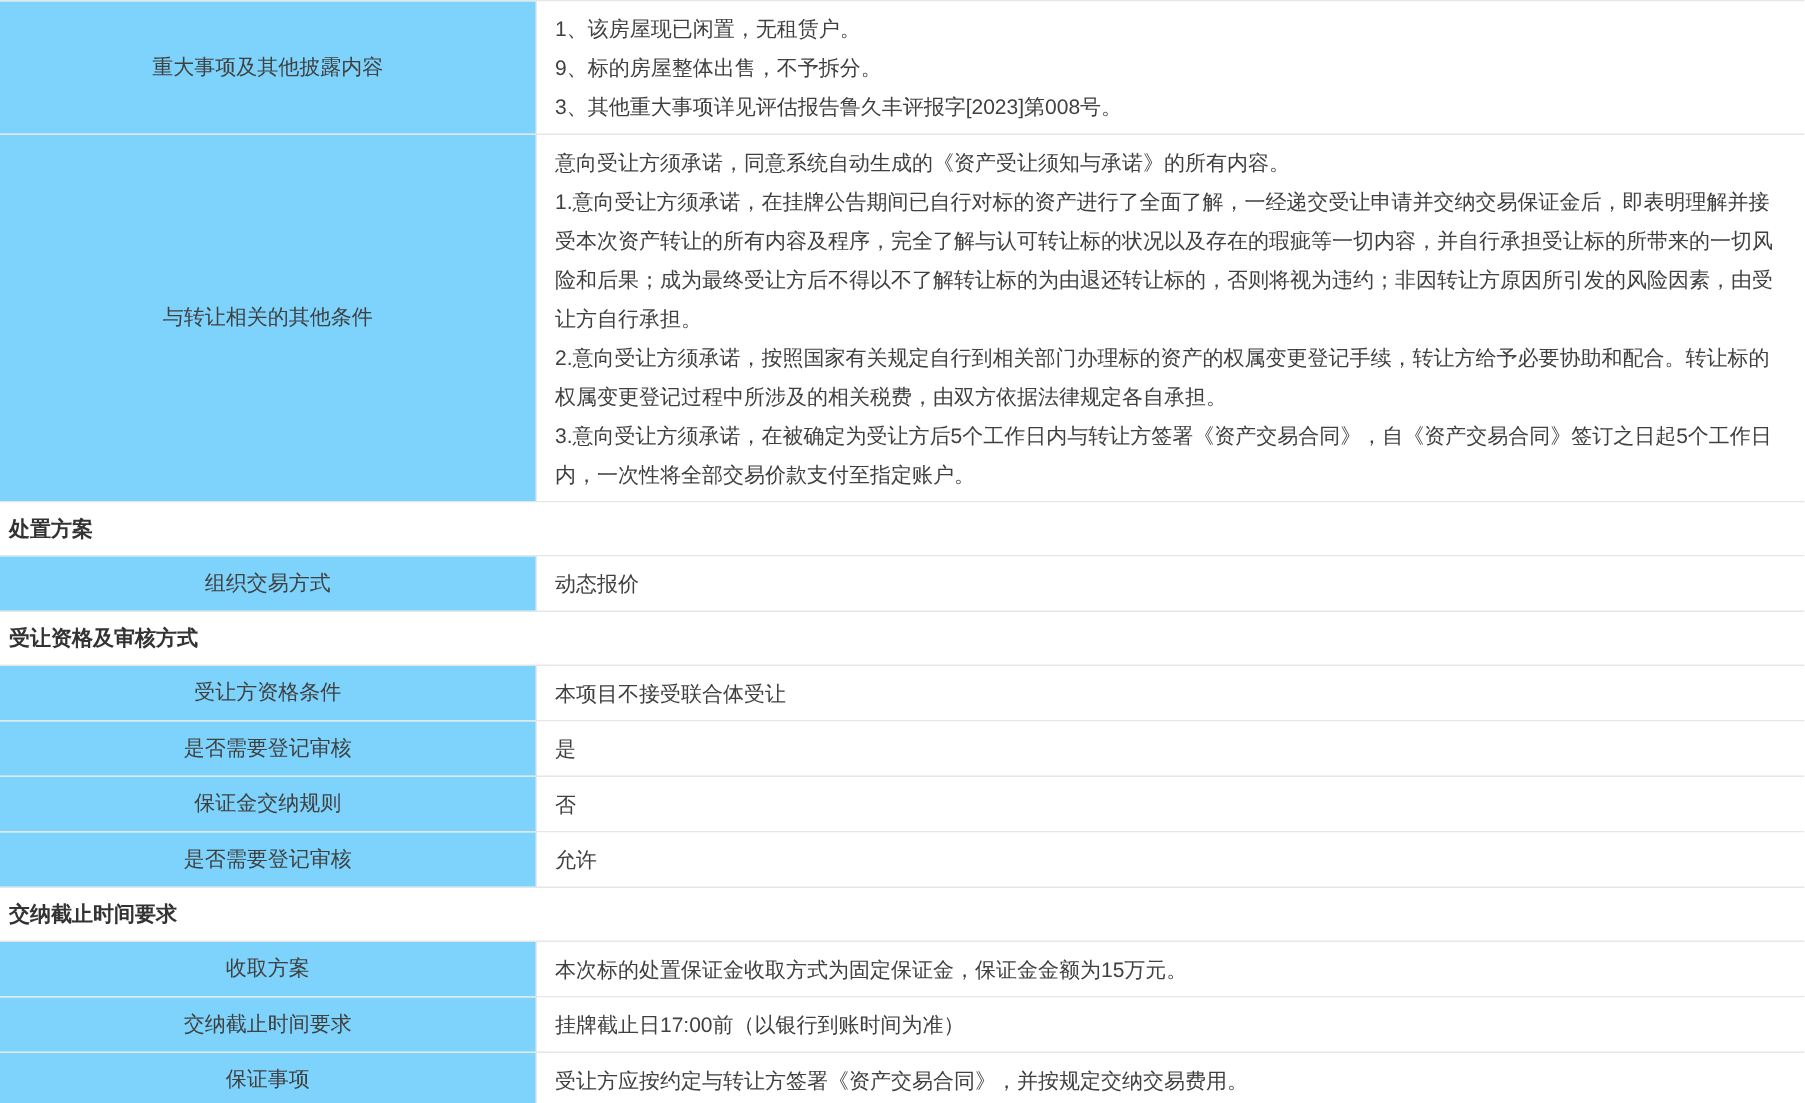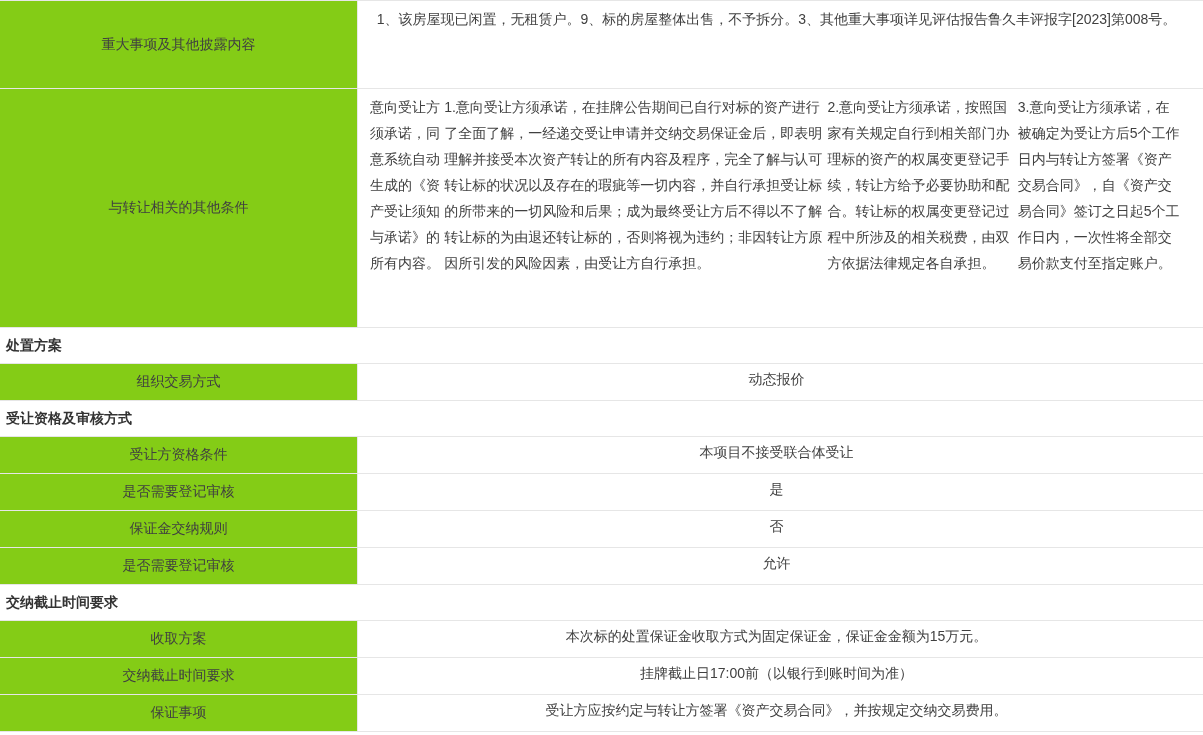--- a/index.html
+++ b/index.html
@@ -17,34 +17,34 @@
   }
   .trow {
     display: flex;
     border-bottom: 1px solid #e6e6e6;
     background: #ffffff;
     box-sizing: border-box;
   }
   .label-cell {
     width: 358px;
     flex: 0 0 358px;
-    background: #84cc16;
+    background: #7dd3fc;
     border-right: 1px solid #e8e8e8;
     display: flex;
     align-items: center;
     justify-content: center;
     text-align: center;
     color: #404040;
     box-sizing: border-box;
     padding: 0 10px;
   }
   .value-cell {
     flex: 1 1 auto;
     display: flex;
-    flex-direction: row;
+    flex-direction: column;
     justify-content: center;
     padding: 5px 20px 5px 12px;
     line-height: 26px;
     color: #404040;
     box-sizing: border-box;
   }
   .value-cell .line { display: block; }
   .field-row { height: 37px; }
   .field-row .value-cell { line-height: 20px; }
   .detail-row-1 { min-height: 88px; }

